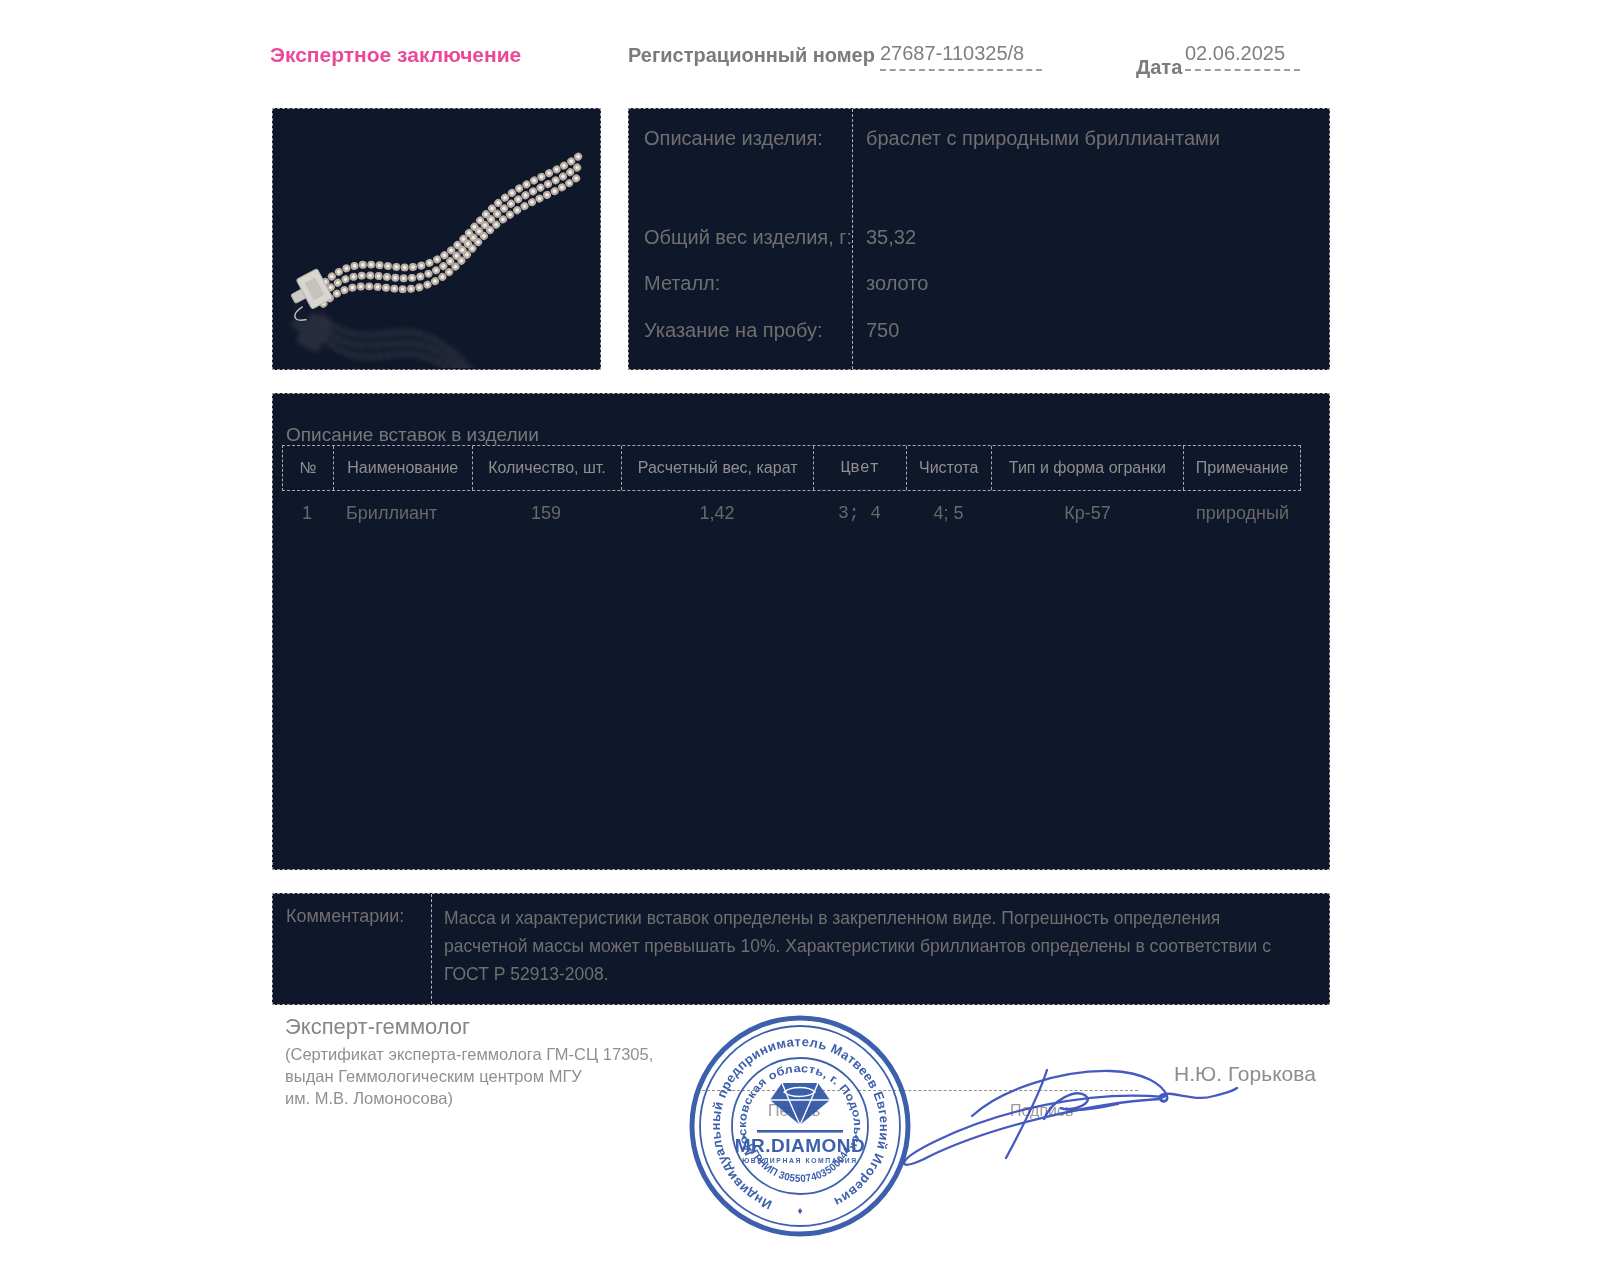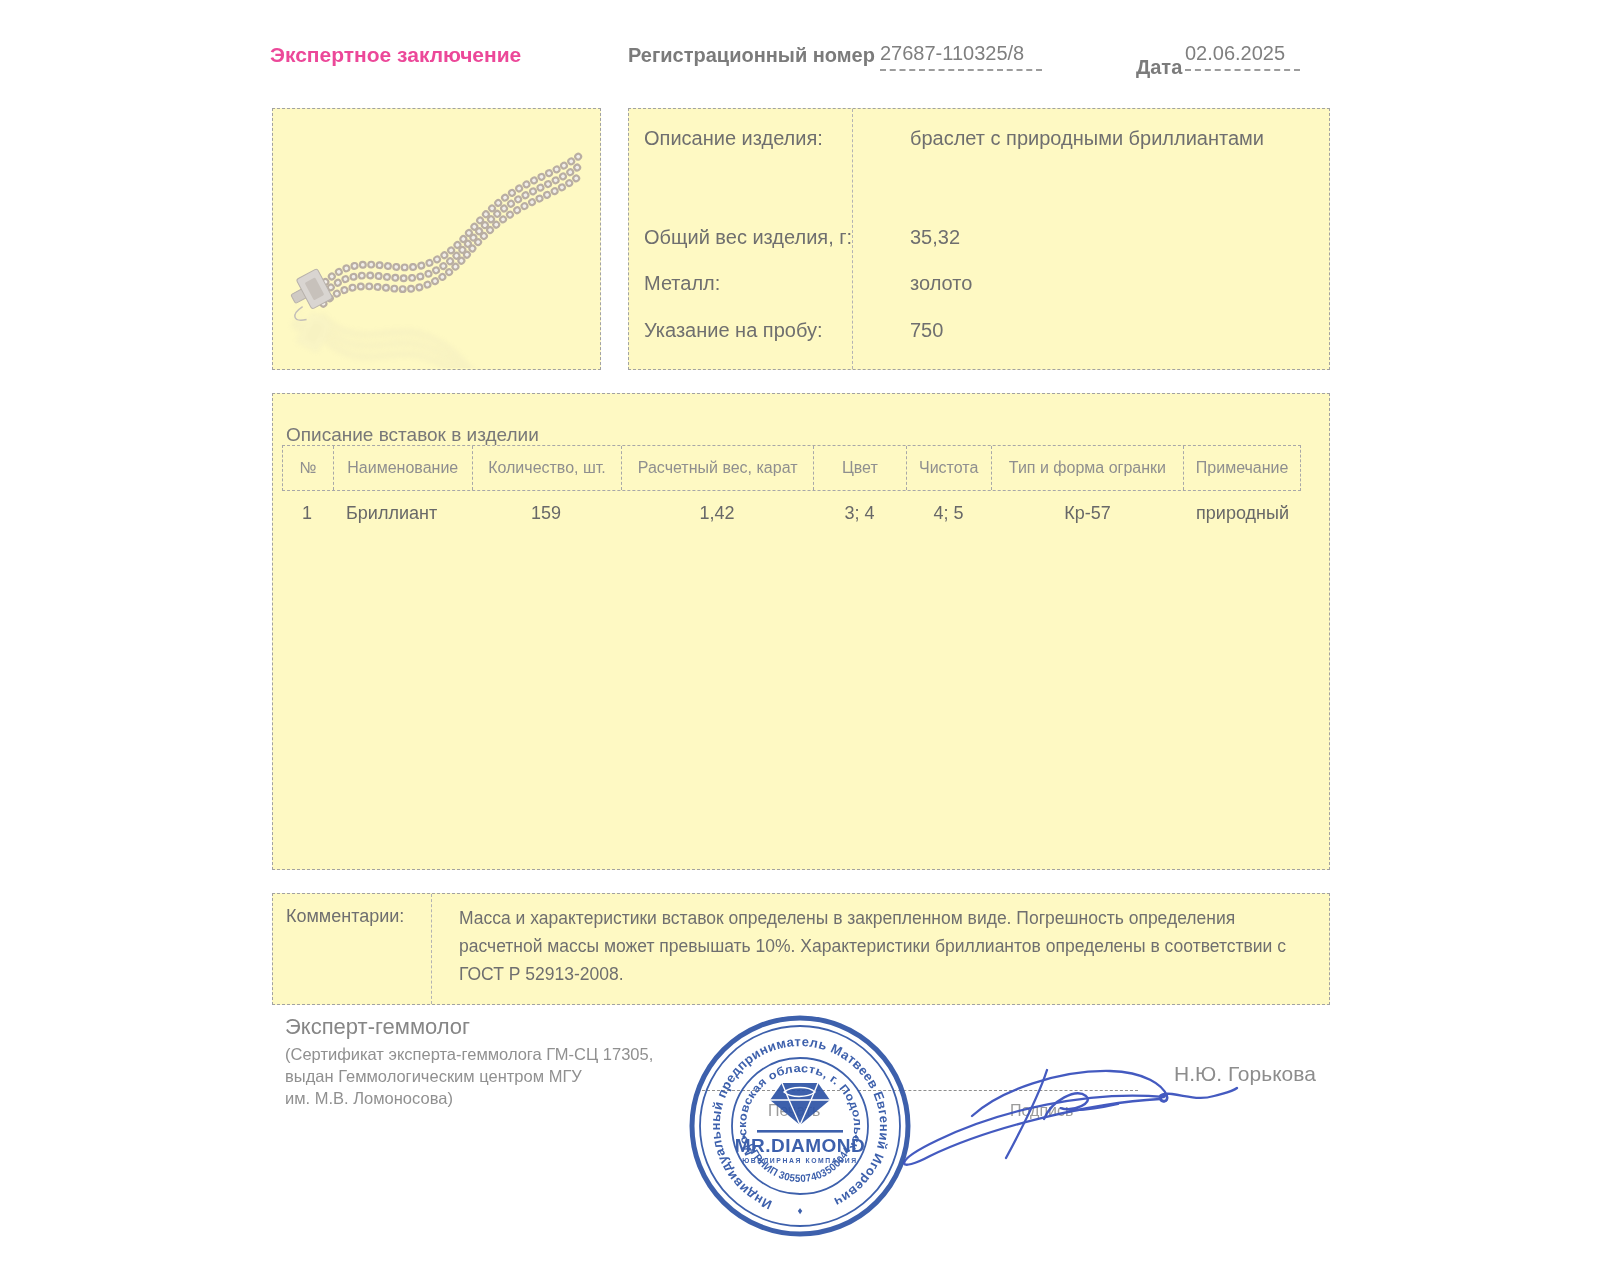--- a/index.html
+++ b/index.html
@@ -6,47 +6,47 @@
   body { background:#ffffff; font-family:"Liberation Sans", sans-serif; }
   .page { position:relative; width:1600px; height:1280px; background:#ffffff; overflow:hidden; }
   .abs { position:absolute; }
 
   
   .hdr-bold { font-weight:bold; font-size:20px; color:#7b7b7b; }
   .hdr-title { font-weight:bold; font-size:21px; color:#ec4899; }
   .hdr-val { font-size:20px; color:#7f7f7f; padding-bottom:4px; border-bottom:2px dashed #9c9c9c; }
 
   
-  .dash-box { border:1.5px dashed #a2a2a2; background:#fef9c3; }
+  .dash-box { border:1.5px dashed #a2a2a2; background:#0f172a; }
 
   
   .desc-divider { position:absolute; left:223px; top:0; bottom:0; border-left:1.5px dashed #b3b3b3; }
   .desc-row { position:absolute; left:0; width:100%; }
   .desc-label { position:absolute; left:15px; font-size:20px; color:#6f6f6f; white-space:nowrap; }
-  .desc-value { position:absolute; left:237px; font-size:20px; color:#6f6f6f; white-space:nowrap;margin-left:44px; }
+  .desc-value { position:absolute; left:237px; font-size:20px; color:#6f6f6f; white-space:nowrap; }
 
   
   .tbl-title { position:absolute; left:13px; top:30px; font-size:19px; color:#787878; }
   .tbl-band { position:absolute; left:9px; top:51px; width:1019px; height:46px;
               display:flex; border:1.5px dashed #a8a8a8; }
   .tbl-band .hcell { display:flex; align-items:center; justify-content:center;
               font-size:16px; color:#8f8f8f; border-left:1.5px dashed #a8a8a8; white-space:nowrap; overflow:hidden; }
   .tbl-band .hcell:first-child { border-left:none; }
   .tbl-row { position:absolute; left:9px; top:97px; width:1019px; height:44px; display:flex; }
   .tbl-row .dcell { display:flex; align-items:center; justify-content:center;
               font-size:18px; color:#686868; white-space:nowrap; }
   .c0{width:50px;} .c1{width:139px;} .c2{width:150px;} .c3{width:192px;}
-  .c4{width:93px;} .c5{width:85px;} .c6{width:193px;} .c7{width:117px;}
+  .c4{width:93px;font-family:Liberation Mono, monospace;} .c5{width:85px;} .c6{width:193px;} .c7{width:117px;}
   .dcell.left { justify-content:flex-start; padding-left:14px; }
 
   
   .com-divider { position:absolute; left:158px; top:0; bottom:0; border-left:1.5px dashed #b3b3b3; }
   .com-label { position:absolute; left:13px; top:12px; font-size:18px; color:#6f6f6f; }
   .com-text { position:absolute; left:171px; top:10px; width:862px; font-size:17.5px;
-              line-height:28px; color:#6f6f6f;margin-left:15px; }
+              line-height:28px; color:#6f6f6f; }
 
   
   .expert-title { font-size:22px; color:#868686; }
   .cert-line { font-size:16.5px; line-height:22px; color:#909090; }
   .dash-line { border-top:1.6px dashed #8f8f8f; height:0; z-index:1; }
   .ph-label { font-size:16px; color:#9b9b9b; z-index:1; }
   .expert-name { font-size:21px; color:#8d8d8d; }
   .stamp-wrap { z-index:2; }
   .sig-wrap { z-index:3; }
 </style>

